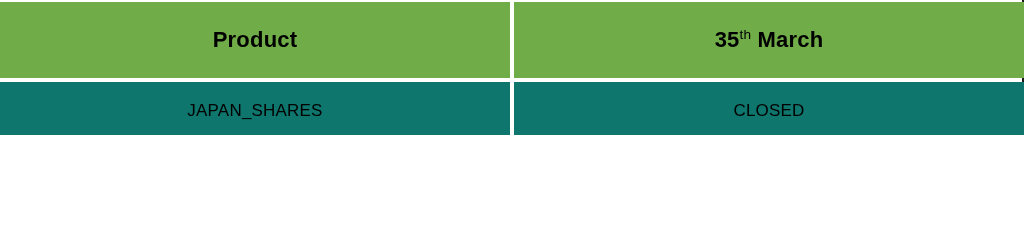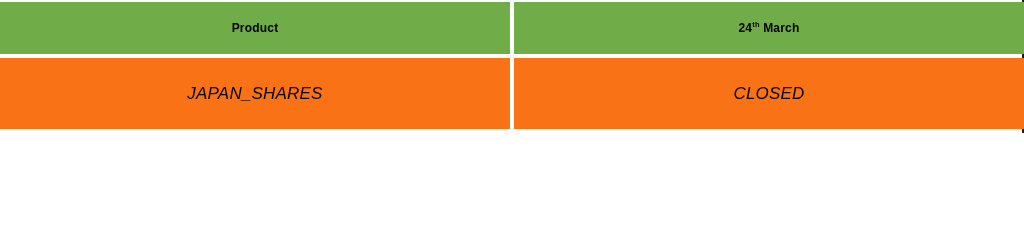--- a/index.html
+++ b/index.html
@@ -41,63 +41,62 @@
     padding: 0;
     margin: 0;
     text-align: center;
     vertical-align: middle;
     color: #000000;
     border: none;
   }
 
   .header-cell {
     background: #70AC47;
-    height: 52px;
-    font-size: 12px;
+    height: 76px;
+    font-size: 22px;
     font-weight: bold;
     letter-spacing: 0.2px;
   }
 
   .body-cell {
-    background: #f97316;
+    background: #0f766e;
     height: 58px;
     font-size: 17px;
     font-weight: normal;
     letter-spacing: 0.2px;
-    font-style: italic;
   }
 
   .cell-text {
     display: inline-block;
     line-height: 1.1;
   }
 
   .ordinal-suffix {
     font-size: 0.62em;
     vertical-align: super;
     line-height: 0;
-    font-weight: bold;
+    font-weight: normal;
   }
 </style>
 </head>
 <body>
 
 <div class="table-wrap">
   <table class="status-table">
     <colgroup>
       <col class="col-product">
       <col class="col-date">
     </colgroup>
     <thead>
       <tr>
         <th class="header-cell">
           <span class="cell-text">Product</span>
         </th>
         <th class="header-cell">
-          <span class="cell-text"><span>24</span><span class="ordinal-suffix">th</span><span> March</span></span>
+          <span class="cell-text"><span>35</span><span class="ordinal-suffix">th</span><span> March</span></span>
         </th>
       </tr>
     </thead>
     <tbody>
       <tr>
         <td class="body-cell">
           <span class="cell-text">JAPAN_SHARES</span>
         </td>
         <td class="body-cell">
           <span class="cell-text">CLOSED</span>

